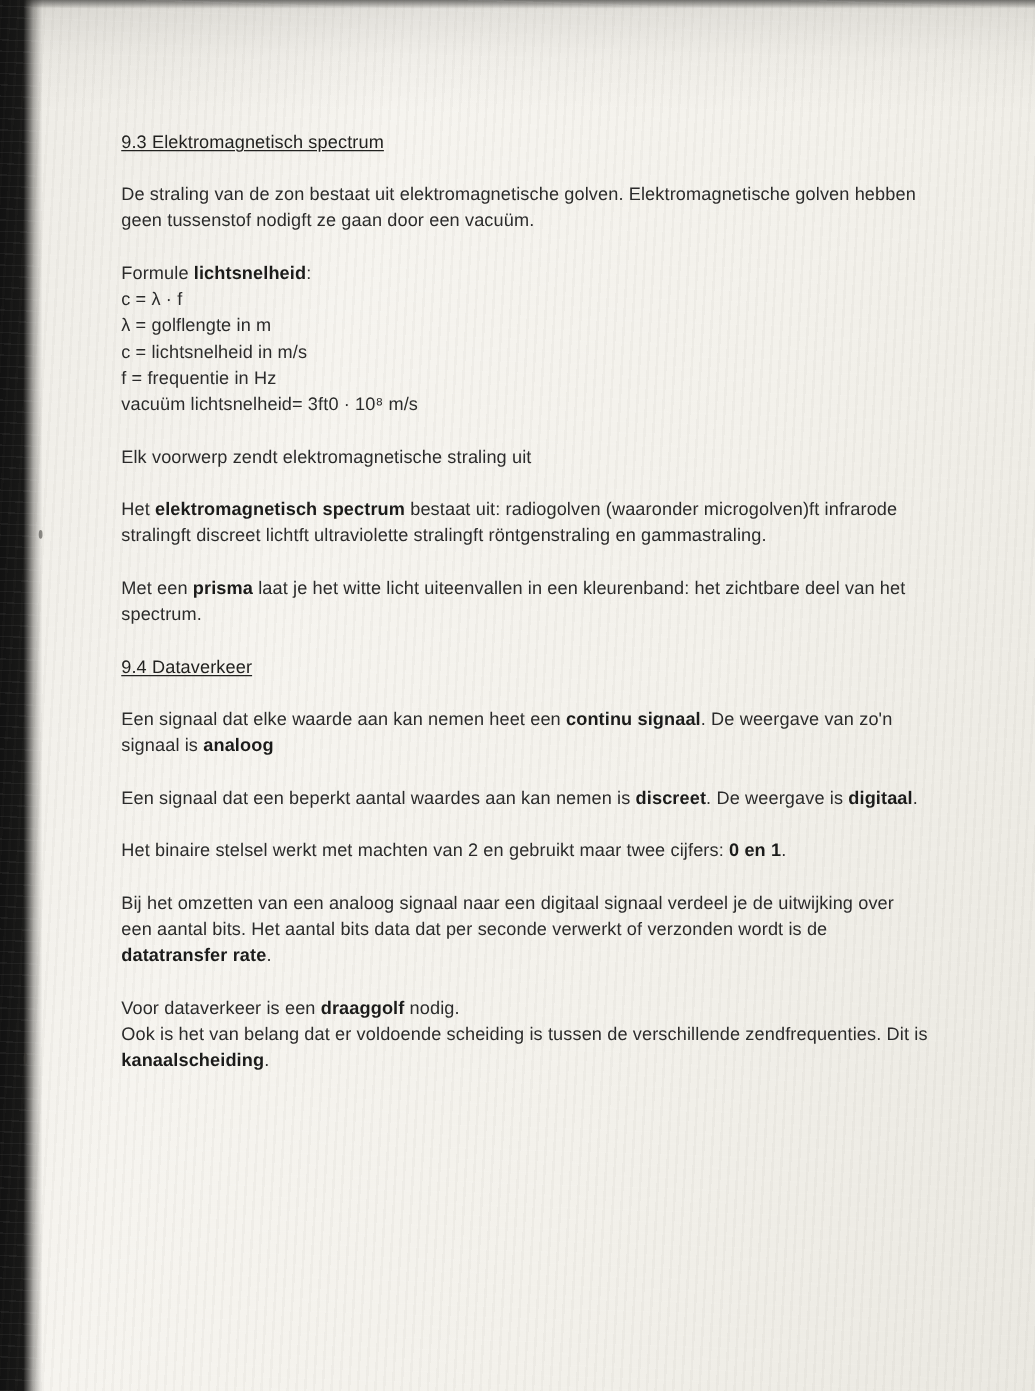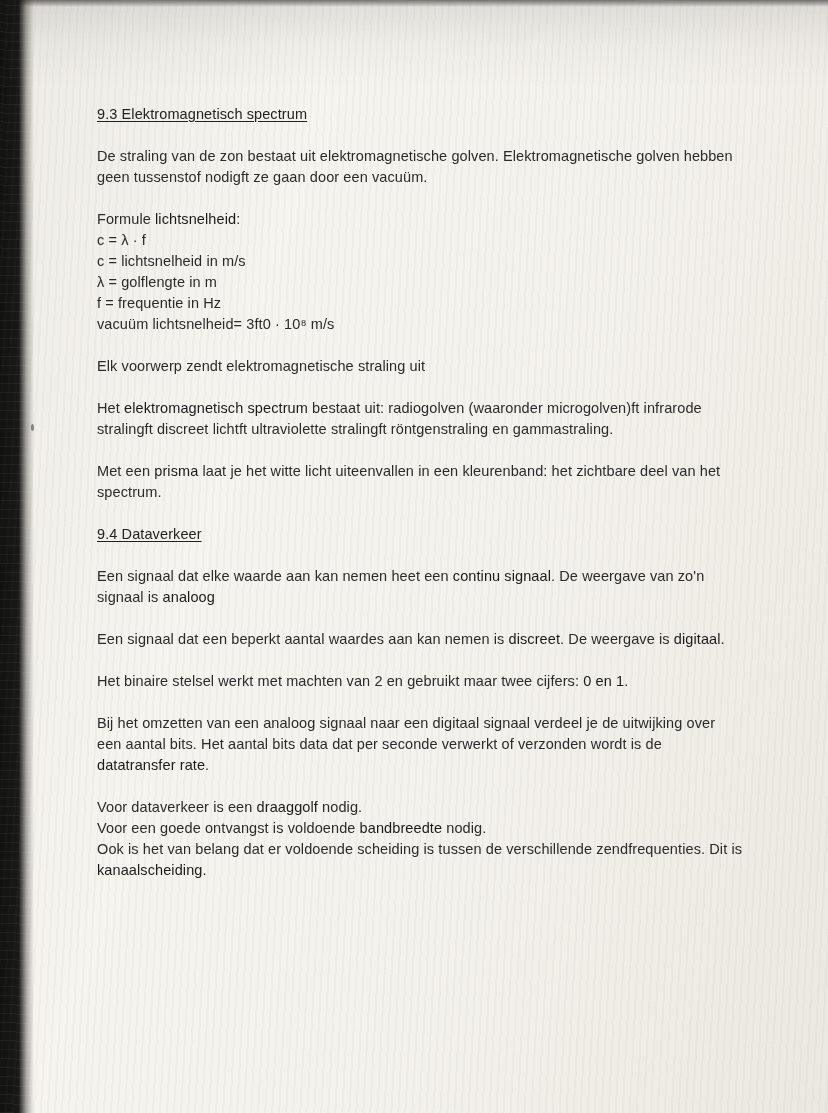--- a/index.html
+++ b/index.html
@@ -49,21 +49,21 @@
     letter-spacing: 0.1px;
   }
   .block { margin: 0 0 21px 0; }
   .heading {
     margin: 0 0 21px 0;
     text-decoration: underline;
     text-underline-offset: 2px;
     color: #222220;
   }
   .line { min-height: 21px; }
-  .seg-bold { font-weight: 400; color: #1b1b1a; }
+  .seg-bold { font-weight: 700; color: #1b1b1a; }
   .artifact {
     position: absolute;
     background: rgba(60,58,54,0.55);
     border-radius: 50%;
     filter: blur(0.6px);
   }
   .artifact-comma { left: 31px; top: 424px; width: 3px; height: 7px; }
   .artifact-tick  { left: 19px; top: 842px; width: 2px; height: 10px; }
 </style>
 </head>
@@ -78,22 +78,22 @@
   <div class="content">
       <div class="heading">
         <div class="line"><span>9.3 Elektromagnetisch spectrum</span></div>
       </div>
       <div class="block">
         <div class="line"><span>De straling van de zon bestaat uit elektromagnetische golven. Elektromagnetische golven hebben geen tussenstof nodigft ze gaan door een vacuüm.</span></div>
       </div>
       <div class="block">
         <div class="line"><span>Formule </span><span class="seg-bold">lichtsnelheid</span><span>:</span></div>
         <div class="line"><span>c = λ · f</span></div>
+        <div class="line"><span>λ = golflengte in m</span></div>
         <div class="line"><span>c = lichtsnelheid in m/s</span></div>
-        <div class="line"><span>λ = golflengte in m</span></div>
         <div class="line"><span>f = frequentie in Hz</span></div>
         <div class="line"><span>vacuüm lichtsnelheid= 3ft0 · 10⁸ m/s</span></div>
       </div>
       <div class="block">
         <div class="line"><span>Elk voorwerp zendt elektromagnetische straling uit</span></div>
       </div>
       <div class="block">
         <div class="line"><span>Het </span><span class="seg-bold">elektromagnetisch spectrum</span><span> bestaat uit: radiogolven (waaronder microgolven)ft infrarode stralingft discreet lichtft ultraviolette stralingft röntgenstraling en gammastraling.</span></div>
       </div>
       <div class="block">
@@ -109,17 +109,16 @@
         <div class="line"><span>Een signaal dat een beperkt aantal waardes aan kan nemen is </span><span class="seg-bold">discreet</span><span>. De weergave is </span><span class="seg-bold">digitaal</span><span>.</span></div>
       </div>
       <div class="block">
         <div class="line"><span>Het binaire stelsel werkt met machten van 2 en gebruikt maar twee cijfers: </span><span class="seg-bold">0 en 1</span><span>.</span></div>
       </div>
       <div class="block">
         <div class="line"><span>Bij het omzetten van een analoog signaal naar een digitaal signaal verdeel je de uitwijking over een aantal bits. Het aantal bits data dat per seconde verwerkt of verzonden wordt is de </span><span class="seg-bold">datatransfer rate</span><span>.</span></div>
       </div>
       <div class="block">
         <div class="line"><span>Voor dataverkeer is een </span><span class="seg-bold">draaggolf</span><span> nodig.</span></div>
-        <div class="line"><span>Voor een goede ontvangst is voldoende </span><span class="seg-bold">bandbreedte</span><span> nodig.</span></div>
         <div class="line"><span>Ook is het van belang dat er voldoende scheiding is tussen de verschillende zendfrequenties. Dit is </span><span class="seg-bold">kanaalscheiding</span><span>.</span></div>
       </div>
     </div>
 </div>
 
 </body></html>

